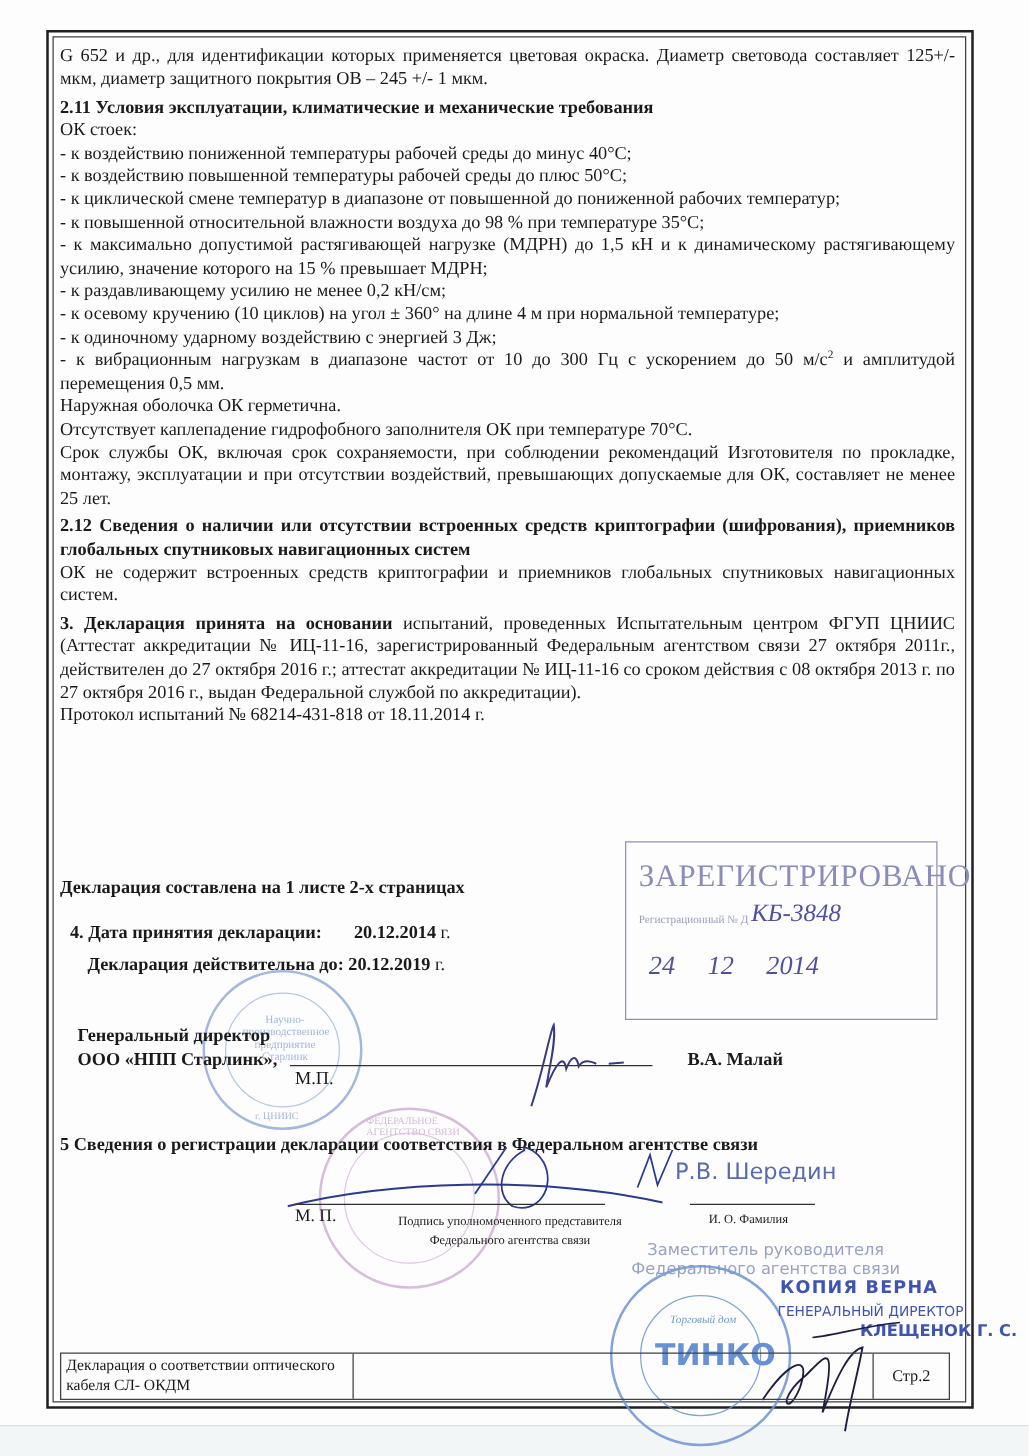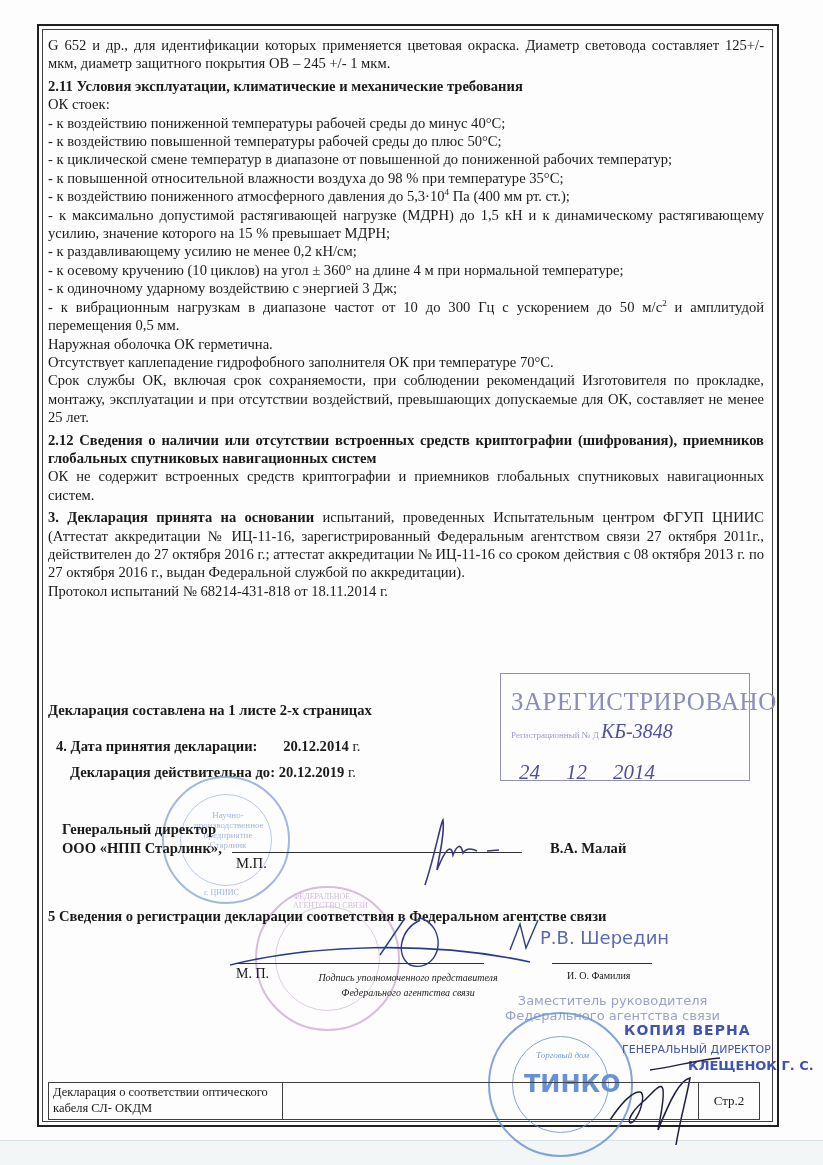--- a/index.html
+++ b/index.html
@@ -8,21 +8,21 @@
   .bottom-strip { position:absolute; left:0; top:1140px; width:823px; height:25px; background:#f3f6f6; border-top:1px solid #d8e2e2; }
   .frame-outer { position:absolute; left:37px; top:24px; width:742px; height:1103px; border:2px solid #202020; box-sizing:border-box; }
   .frame-inner { position:absolute; left:42px; top:29px; width:731px; height:1093px; border:1px solid #404040; box-sizing:border-box; }
   .content { position:absolute; left:48px; top:36px; width:716px; font-size:14.6px; line-height:18.4px; }
   .p { margin:0; text-align:justify; }
   .h { font-weight:bold; margin:0; }
   .gap4 { height:4px; }
   .b { font-weight:bold; }
   sup { font-size:9px; line-height:0; }
   .abs { position:absolute; }
-  .stamp-reg { position:absolute; left:500px; top:673px; width:250px; height:108px; border:1px solid #8f8fb8; box-sizing:border-box; color:#7c7fae; }
+  .stamp-reg { position:absolute; left:500px; top:673px; width:250px; height:143px; border:1px solid #8f8fb8; box-sizing:border-box; color:#7c7fae; }
   .stamp-reg .title { position:absolute; left:10px; top:14px; font-size:25px; letter-spacing:0.5px; font-family:"Liberation Serif", serif; color:#8a8cbc; }
   .stamp-reg .reglabel { position:absolute; left:10px; top:56px; font-size:9px; color:#9b9dc4; }
   .stamp-reg .regnum { position:absolute; left:100px; top:46px; font-size:20px; font-style:italic; color:#5050a0; font-family:"Liberation Serif", serif; }
   .stamp-reg .date { position:absolute; left:18px; top:86px; font-size:21px; font-style:italic; color:#5050a0; }
   .stamp-reg .date span { margin-right:26px; }
   .round-stamp { position:absolute; border-radius:50%; box-sizing:border-box; }
   .sig-line { position:absolute; height:1px; background:#303030; }
   .footer-table { position:absolute; left:48px; top:1082px; width:712px; height:38px; border:1px solid #404040; box-sizing:border-box; display:flex; }
   .footer-table .c1 { width:234px; border-right:1px solid #404040; font-size:12.5px; line-height:16px; padding:1px 4px; box-sizing:border-box; }
   .footer-table .c2 { flex:1; border-right:1px solid #404040; }
@@ -40,21 +40,20 @@
 
 <div class="content">
   <p class="p">G 652 и др., для идентификации которых применяется цветовая окраска. Диаметр световода составляет 125+/- мкм, диаметр защитного покрытия ОВ – 245 +/- 1 мкм.</p>
   <div class="gap4"></div>
   <p class="h">2.11 Условия эксплуатации, климатические и механические требования</p>
   <p class="p">ОК стоек:</p>
   <p class="p">- к воздействию пониженной температуры рабочей среды до минус 40°С;</p>
   <p class="p">- к воздействию повышенной температуры рабочей среды до плюс 50°С;</p>
   <p class="p">- к циклической смене температур в диапазоне от повышенной до пониженной рабочих температур;</p>
   <p class="p">- к повышенной относительной влажности воздуха до 98 % при температуре 35°С;</p>
-  <p class="p"><span>- к воздействию пониженного атмосферного давления до 5,3·10</span><sup>4</sup><span> Па (400 мм рт. ст.);</span></p>
   <p class="p">- к максимально допустимой растягивающей нагрузке (МДРН) до 1,5 кН и к динамическому растягивающему усилию, значение которого на 15 % превышает МДРН;</p>
   <p class="p">- к раздавливающему усилию не менее 0,2 кН/см;</p>
   <p class="p">- к осевому кручению (10 циклов) на угол ± 360° на длине 4 м при нормальной температуре;</p>
   <p class="p">- к одиночному ударному воздействию с энергией 3 Дж;</p>
   <p class="p"><span>- к вибрационным нагрузкам в диапазоне частот от 10 до 300 Гц с ускорением до 50 м/с</span><sup>2</sup><span> и амплитудой перемещения 0,5 мм.</span></p>
   <p class="p">Наружная оболочка ОК герметична.</p>
   <p class="p">Отсутствует каплепадение гидрофобного заполнителя ОК при температуре 70°С.</p>
   <p class="p">Срок службы ОК, включая срок сохраняемости, при соблюдении рекомендаций Изготовителя по прокладке, монтажу, эксплуатации и при отсутствии воздействий, превышающих допускаемые для ОК, составляет не менее 25 лет.</p>
   <div class="gap4"></div>
   <p class="h p">2.12 Сведения о наличии или отсутствии встроенных средств криптографии (шифрования), приемников глобальных спутниковых навигационных систем</p>
@@ -113,21 +112,21 @@
 <svg class="abs" style="left:230px; top:910px;" width="320" height="70">
   <path d="M0 55 C 80 35, 200 30, 300 52" stroke="#2a3a8f" stroke-width="1.6" fill="none"></path>
   <path d="M190 10 C 170 20, 165 45, 180 55 C 200 62, 215 40, 205 20 C 198 8, 185 6, 190 10" stroke="#2a3a8f" stroke-width="1.4" fill="none"></path>
   <path d="M150 45 L 175 8" stroke="#2a3a8f" stroke-width="1.4" fill="none"></path>
   <path d="M280 40 L 290 14 L 296 38 L 308 10" stroke="#2a3a8f" stroke-width="1.4" fill="none"></path>
 </svg>
 
 <div class="sig-line" style="left:236px; top:963px; width:248px;"></div>
 <div class="sig-line" style="left:552px; top:963px; width:100px;"></div>
 <div class="abs" style="left:236px; top:966px; font-size:14px;">М. П.</div>
-<div class="abs" style="left:310px; top:970px; font-size:10px; line-height:15px; text-align:center; width:196px;font-style:italic;">
+<div class="abs" style="left:310px; top:970px; font-size:10px; line-height:15px; text-align:center; width:196px;">
   <div>Подпись уполномоченного представителя</div>
   <div>Федерального  агентства связи</div>
 </div>
 <div class="abs" style="left:567px; top:970px; font-size:10px;">И. О. Фамилия</div>
 
 <div class="abs blue-text" style="left:505px; top:993px; font-size:13px; line-height:15px; text-align:center; color:#9aa3c6;">
   <div>Заместитель руководителя</div>
   <div>Федерального агентства связи</div>
 </div>
 

